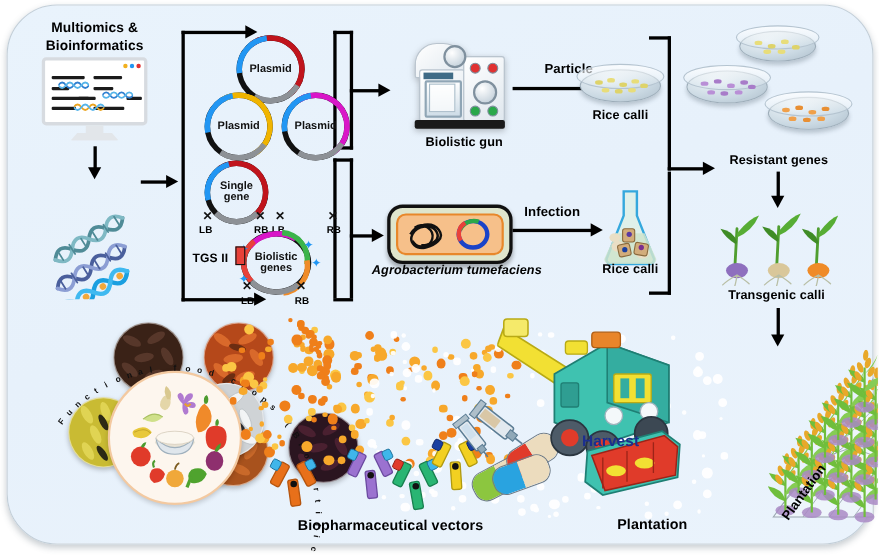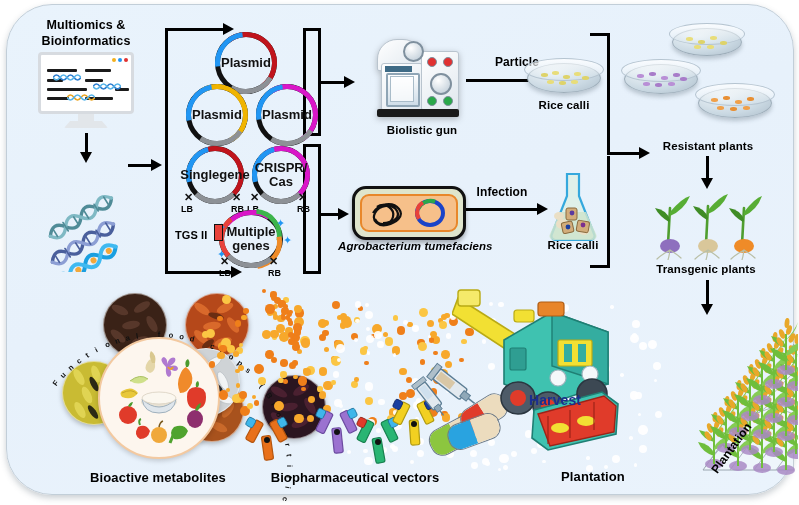--- a/index.html
+++ b/index.html
@@ -32,21 +32,21 @@
   .mon-bar i{width:4px;height:4px;border-radius:50%;display:block;}
   .mon-line{position:absolute;height:3px;background:#1b1b1b;border-radius:1px;}
   .mon-dna{position:absolute;height:8px;}
   .mon-neck{position:absolute;left:40px;top:62px;width:16px;height:9px;background:#e2e6ea;}
   .mon-base{position:absolute;left:26px;top:69px;width:44px;height:7px;background:#e2e6ea;
     border-radius:2px;clip-path:polygon(14% 0,86% 0,100% 100%,0 100%);}
   
   .ring{position:absolute;border-radius:50%;box-sizing:border-box;}
   .ring .seg{position:absolute;inset:0;border-radius:50%;box-sizing:border-box;}
   .ring .txt{position:absolute;inset:0;display:flex;align-items:center;justify-content:center;
-    font-size:13px;font-weight:bold;color:#111;text-align:center;line-height:1.05;}
+    font-size:10px;font-weight:bold;color:#111;text-align:center;line-height:1.05;}
   .tick{position:absolute;color:#111;font-weight:bold;font-size:11px;line-height:1;}
   .bluestar{position:absolute;color:#2196f3;font-size:11px;line-height:1;}
   .lbrb{position:absolute;font-size:9px;font-weight:bold;color:#000;}
   
   .gun{position:absolute;filter:drop-shadow(0 2px 3px rgba(0,0,0,.25));}
   .gun-body{position:absolute;background:linear-gradient(140deg,#ffffff,#dfe7ee);
     border:1px solid #b9c4ce;border-radius:3px;}
   
   .dish{position:absolute;}
   .dish-b{position:absolute;inset:0;border-radius:50%;
@@ -200,54 +200,44 @@
     <div class="seg" style="border:5px solid transparent;border-bottom-color:#8d9196;transform:rotate(-12deg);"></div>
     <div class="txt">Plasmid</div>
   </div>
 
 
   <div class="ring" style="left:186px;top:146px;width:58px;height:58px;">
     <div class="seg" style="border:5px solid #111;"></div>
     <div class="seg" style="border:5px solid transparent;border-right-color:#c0141c;border-top-color:#c0141c;transform:rotate(10deg);"></div>
     <div class="seg" style="border:5px solid transparent;border-left-color:#2196f3;transform:rotate(30deg);"></div>
     <div class="seg" style="border:5px solid transparent;border-bottom-color:#8d9196;transform:rotate(0deg);"></div>
-    <div class="txt" style="">
+    <div class="txt" style="flex-direction:column;">
       <span>Single</span>
       <span>gene</span>
     </div>
   </div>
   <div class="tick" style="left:184px;top:192px;">✕</div>
   <div class="tick" style="left:232px;top:192px;">✕</div>
   <div class="lbrb" style="left:181px;top:204px;">LB</div>
   <div class="lbrb" style="left:231px;top:204px;">RB</div>
 
-  <div class="ring" style="left:252px;top:146px;width:58px;height:58px;">
-    <div class="seg" style="border:5px solid #111;"></div>
-    <div class="seg" style="border:5px solid transparent;border-right-color:#d916c8;border-top-color:#d916c8;transform:rotate(10deg);"></div>
-    <div class="seg" style="border:5px solid transparent;border-left-color:#2196f3;transform:rotate(30deg);"></div>
-    <div class="seg" style="border:5px solid transparent;border-bottom-color:#8d9196;transform:rotate(0deg);"></div>
-    <div class="txt" style="flex-direction:column;">
-      <span>CRISPR/</span>
-      <span>Cas</span>
-    </div>
-  </div>
   <div class="tick" style="left:250px;top:192px;">✕</div>
   <div class="tick" style="left:298px;top:192px;">✕</div>
   <div class="lbrb" style="left:247px;top:204px;">LB</div>
   <div class="lbrb" style="left:297px;top:204px;">RB</div>
 
   <div class="ring" style="left:219px;top:210px;width:64px;height:58px;">
     <div class="seg" style="border:5px solid #111;"></div>
     <div class="seg" style="border:5px solid transparent;border-top-color:#d916c8;transform:rotate(-10deg);"></div>
     <div class="seg" style="border:5px solid transparent;border-right-color:#3cb44b;transform:rotate(-38deg);"></div>
     <div class="seg" style="border:5px solid transparent;border-right-color:#ef8b28;transform:rotate(36deg);"></div>
     <div class="seg" style="border:5px solid transparent;border-left-color:#e8413a;transform:rotate(4deg);"></div>
     <div class="seg" style="border:5px solid transparent;border-bottom-color:#8d9196;transform:rotate(4deg);"></div>
     <div class="txt" style="flex-direction:column;">
-      <span>Multiple</span>
+      <span>Biolistic</span>
       <span>genes</span>
     </div>
   </div>
   <div class="bluestar" style="left:217px;top:222px;">✦</div>
   <div class="bluestar" style="left:276px;top:218px;">✦</div>
   <div class="bluestar" style="left:283px;top:235px;">✦</div>
   <div class="bluestar" style="left:217px;top:249px;">✦</div>
   <div class="tick" style="left:220px;top:256px;">✕</div>
   <div class="tick" style="left:269px;top:256px;">✕</div>
   <div class="lbrb" style="left:219px;top:268px;">LB</div>
@@ -364,21 +354,21 @@
     <div class="dish-b"></div>
       <div class="dish-r"></div>
     <div class="grain" style="left:13px;top:10px;width:7px;height:4px;background:#f0a04a;"></div>
     <div class="grain" style="left:25px;top:8px;width:7px;height:4px;background:#e88f33;"></div>
     <div class="grain" style="left:37px;top:12px;width:7px;height:4px;background:#f0a04a;"></div>
     <div class="grain" style="left:49px;top:9px;width:7px;height:4px;background:#e88f33;"></div>
     <div class="grain" style="left:19px;top:18px;width:7px;height:4px;background:#f0a04a;"></div>
     <div class="grain" style="left:32px;top:19px;width:7px;height:4px;background:#e88f33;"></div>
     <div class="grain" style="left:45px;top:18px;width:7px;height:4px;background:#f0a04a;"></div>
   </div>
-  <div class="lbl c" style="left:648px;top:140px;width:120px;font-size:11.5px;">Resistant plants</div>
+  <div class="lbl c" style="left:648px;top:140px;width:120px;font-size:11.5px;">Resistant genes</div>
 
   <div class="vline" style="left:706px;top:156px;height:24px;"></div>
   <div class="arrowD" style="left:701px;top:178px;"></div>
 
   <svg class="seed" style="left:648px;top:192px;width:116px;height:68px;" viewBox="0 0 116 68">
     <g fill="none" stroke-linecap="round">
 
       <path d="M20 52 L22 16" stroke="#4f9e2f" stroke-width="2.6"></path>
       <path d="M22 20 q12-14 20-16 q-6 14-20 20 z" fill="#57ad34" stroke="none"></path>
       <path d="M21 30 q-10-6-14-14 q12 2 15 12 z" fill="#3f8c26" stroke="none"></path>
@@ -391,21 +381,21 @@
       <ellipse cx="60" cy="54" rx="10" ry="7" fill="#d9c79a"></ellipse>
       <path d="M60 58 q-9 5-13 9 M60 58 q-1 7-2 10 M60 58 q8 5 11 8" stroke="#b9bfa6" stroke-width="1.2"></path>
 
       <path d="M94 52 L96 16" stroke="#4f9e2f" stroke-width="2.6"></path>
       <path d="M96 20 q11-14 18-16 q-5 14-18 20 z" fill="#57ad34" stroke="none"></path>
       <path d="M95 30 q-10-6-14-14 q12 2 15 12 z" fill="#3f8c26" stroke="none"></path>
       <ellipse cx="96" cy="54" rx="10" ry="7" fill="#ef8b28"></ellipse>
       <path d="M96 58 q-9 5-13 9 M96 58 q-1 7-2 10 M96 58 q8 5 11 8" stroke="#b9bfa6" stroke-width="1.2"></path>
     </g>
   </svg>
-  <div class="lbl c" style="left:637px;top:263px;width:138px;font-size:11.5px;">Transgenic plants</div>
+  <div class="lbl c" style="left:637px;top:263px;width:138px;font-size:11.5px;">Transgenic calli</div>
 
   <div class="vline" style="left:706px;top:280px;height:26px;"></div>
   <div class="arrowD" style="left:701px;top:304px;"></div>
 
   <div class="ricecircle" style="left:103px;top:293px;width:62px;height:62px;background:#3a2217;">
     <svg viewBox="0 0 62 62" style="width:100%;height:100%">
       <g fill="#57372a">
         <ellipse cx="16" cy="16" rx="9" ry="4" transform="rotate(25 16 16)"></ellipse>
         <ellipse cx="38" cy="13" rx="9" ry="4" transform="rotate(-30 38 13)"></ellipse>
         <ellipse cx="48" cy="30" rx="9" ry="4" transform="rotate(60 48 30)"></ellipse>
@@ -566,21 +556,20 @@
       <span style="transform: rotate(250.667deg) translate(0px, 66px) rotate(180deg);">f</span>
       <span style="transform: rotate(255.385deg) translate(0px, 66px) rotate(180deg);">o</span>
       <span style="transform: rotate(260.103deg) translate(0px, 66px) rotate(180deg);">r</span>
       <span style="transform: rotate(264.821deg) translate(0px, 66px) rotate(180deg);">t</span>
       <span style="transform: rotate(269.538deg) translate(0px, 66px) rotate(180deg);">i</span>
       <span style="transform: rotate(274.256deg) translate(0px, 66px) rotate(180deg);">f</span>
       <span style="transform: rotate(278.974deg) translate(0px, 66px) rotate(180deg);">i</span>
       <span style="transform: rotate(283.692deg) translate(0px, 66px) rotate(180deg);">c</span>
     </div>
 
-  <div class="lbl c" style="left:48px;top:471px;width:220px;font-size:13px;">Bioactive  metabolites</div>
 
   <div id="dots" style="position: absolute; left: 0px; top: 0px; width: 799px; height: 505px; pointer-events: none;">
       <div class="dot" style="left: 336.8px; top: 314.5px; width: 5.6px; height: 5.6px; background: rgb(247, 168, 43);"></div>
       <div class="dot" style="left: 323.4px; top: 404.8px; width: 7.8px; height: 7.8px; background: rgb(247, 168, 43);"></div>
       <div class="dot" style="left: 293.2px; top: 374.7px; width: 4.5px; height: 4.5px; background: rgb(247, 168, 43);"></div>
       <div class="dot" style="left: 277px; top: 314.9px; width: 7.6px; height: 7.6px; background: rgb(247, 168, 43);"></div>
       <div class="dot" style="left: 239.9px; top: 406px; width: 10.2px; height: 10.2px; background: rgb(239, 127, 26);"></div>
       <div class="dot" style="left: 339.5px; top: 322.3px; width: 6.7px; height: 6.7px; background: rgb(247, 168, 43);"></div>
       <div class="dot" style="left: 372.1px; top: 324.2px; width: 10.3px; height: 10.3px; background: rgb(247, 168, 43);"></div>
       <div class="dot" style="left: 271.8px; top: 335.2px; width: 5px; height: 5px; background: rgb(251, 198, 68);"></div>

